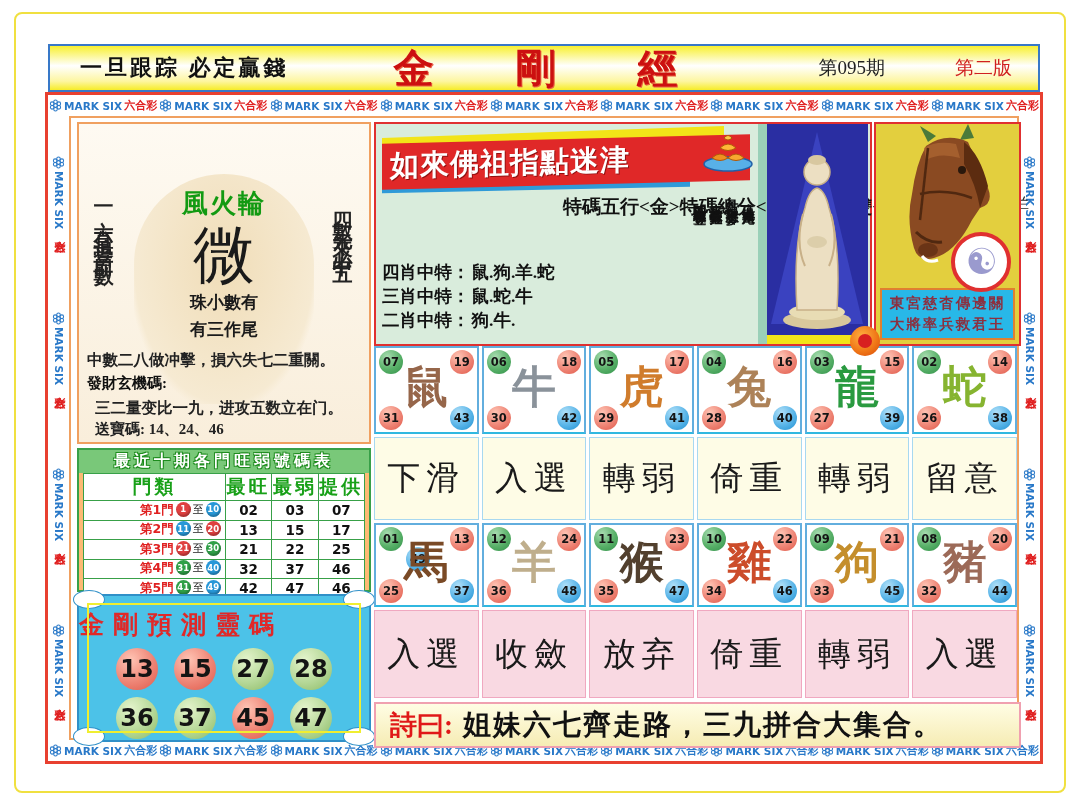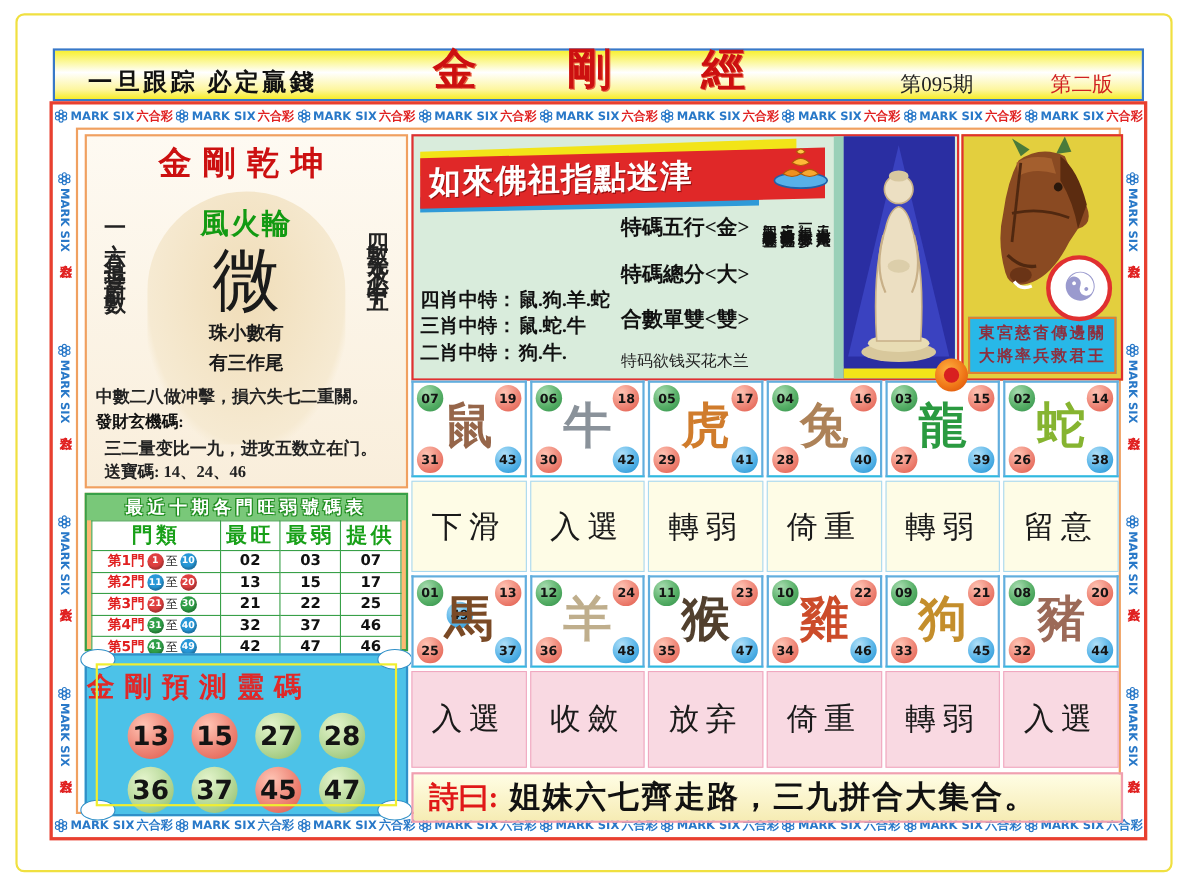--- a/index.html
+++ b/index.html
@@ -6,21 +6,21 @@
   body{width:1080px;height:803px;position:relative;background:#fff;overflow:hidden;
        font-family:"DejaVu Sans","Liberation Sans",sans-serif;}
   .serif{font-family:"Liberation Serif","DejaVu Serif",serif;}
 
   .outer-border{position:absolute;left:14px;top:12px;right:14px;bottom:10px;
     border:2px solid #f0e040;border-radius:8px;}
 
   
   .header{position:absolute;left:48px;top:44px;width:988px;height:44px;
     border:2px solid #3878c8;background:linear-gradient(#f8f030,#ffffff 45%,#fdf6a0 80%,#f6ec28);
-    display:flex;align-items:flex-end;}
+    display:flex;align-items:center;}
   .slogan{font-size:22px;font-weight:bold;letter-spacing:3px;margin-left:30px;color:#111;}
   .main-title{flex:1;text-align:center;color:#cc1010;font-size:40px;font-weight:bold;
     letter-spacing:36px;text-shadow:1px 1px 0 #e86040;}
   .issue{font-size:19px;color:#222;margin-right:70px;}
   .edition{font-size:19px;color:#d02020;margin-right:26px;}
 
   
   .frame{position:absolute;left:45px;top:92px;width:992px;height:666px;border:3px solid #e84030;background:#fff;}
   .bstrip{position:absolute;display:flex;justify-content:space-around;align-items:center;overflow:hidden;}
   .bstrip.top{left:0;right:0;top:0;height:21px;}
@@ -58,21 +58,21 @@
   
   .panelB{position:absolute;left:6px;top:330px;width:290px;height:140px;border:2px solid #38a048;
     background:#fdba74;}
   .gtitle{text-align:center;font-size:16px;font-weight:bold;letter-spacing:4px;color:#fff;
     padding:1px 0;background:#79c879;
     text-shadow:1px 1px 0 #1e8c1e,-1px -1px 0 #1e8c1e,1px -1px 0 #1e8c1e,-1px 1px 0 #1e8c1e;}
   .gate-table{width:282px;margin:0 auto;border-collapse:collapse;background:#fff;}
   .gate-table th{color:#18a018;font-size:19px;font-weight:bold;letter-spacing:3px;}
   .gate-table th,.gate-table td{border:1px solid #38a048;padding:0;height:18.5px;text-align:center;}
   .gate-table td.num{font-size:13.5px;font-weight:bold;color:#111;}
-  .gcell{display:flex;align-items:center;justify-content:flex-start;gap:2px;padding-left:14px;}
+  .gcell{display:flex;align-items:flex-start;justify-content:flex-start;gap:2px;padding-left:14px;margin-left:42px;}
   .gate{color:#e02020;font-size:12.5px;font-weight:bold;white-space:nowrap;}
   .zhi{font-size:11px;color:#222;}
   .rball{display:inline-flex;width:15px;height:15px;border-radius:50%;color:#fff;font-size:8.5px;
     font-weight:bold;align-items:center;justify-content:center;box-shadow:inset -1px -2px 2px rgba(0,0,0,.25);}
 
   
   .panelC{position:absolute;left:6px;top:476px;width:290px;height:144px;border:2px solid #3090c8;
     background:#4cc2e8;}
   .pc-frame{position:absolute;left:8px;top:7px;right:8px;bottom:7px;border:2px solid #f0ee30;}
   .pc-oval{position:absolute;width:30px;height:17px;background:#fff;border:1px solid #3090c8;border-radius:50%;}
@@ -94,21 +94,21 @@
   .banner .bwedge{position:absolute;left:0;right:60px;bottom:-2px;height:14px;background:#2f9ad8;transform:skewY(-1.2deg);}
   .banner .rbox{position:absolute;left:0;right:0;top:7px;height:46px;background:#e02828;transform:skewY(-1.5deg);
     display:flex;align-items:center;}
   .banner .rbox span{color:#fff;font-size:29px;font-weight:bold;letter-spacing:1px;padding-left:8px;
     text-shadow:1px 1px 0 #901010;}
   .ingots{position:absolute;right:-4px;top:-4px;}
   .fz-body{position:absolute;left:6px;top:70px;right:2px;bottom:4px;display:flex;}
   .fz-rows{width:185px;display:flex;flex-direction:column;justify-content:flex-end;padding:2px 0 8px 0;}
   .frow{font-size:17.5px;font-weight:bold;color:#111;white-space:nowrap;}
   .frow .fval{margin-left:2px;}
-  .fz-mid{width:128px;display:flex;flex-direction:column;justify-content:space-between;padding:0 0 2px 0;}
+  .fz-mid{width:128px;display:flex;justify-content:space-between;padding:0 0 2px 0;}
   .fmid{font-size:19px;font-weight:bold;color:#111;white-space:nowrap;}
   .fnote{font-size:14.5px;color:#222;white-space:nowrap;}
   .fz-poem{flex:1;writing-mode:vertical-rl;font-size:13px;font-weight:bold;color:#111;
     line-height:1.25;padding-top:2px;letter-spacing:1px;}
   .fz-poem span{display:block;}
   .fz-strip{width:9px;height:100%;background:#9ad0b8;}
   .fz-buddha{position:relative;width:101px;height:100%;background:#2a2ea2;overflow:visible;}
   .fz-buddha .ystrip{position:absolute;left:0;right:0;bottom:0;height:9px;background:#f2e418;}
   .fz-dot{position:absolute;right:-12px;bottom:-12px;width:30px;height:30px;border-radius:50%;
     background:radial-gradient(circle at 40% 35%,#ffb040,#f07818 55%,#d84808);z-index:5;
@@ -133,21 +133,21 @@
   .zcell{position:relative;background:#fff;border:2px solid #62aede;border-bottom-color:#30b8e0;}
   .zball{position:absolute;width:24px;height:24px;font-size:11.5px;}
   .zball.tl{left:3px;top:2px;} .zball.tr{right:3px;top:2px;}
   .zball.bl{left:3px;bottom:2px;} .zball.br{right:3px;bottom:2px;}
   .zball.ct{left:30px;top:22px;}
   .ball.blue{background:radial-gradient(circle at 35% 28%,#b0e0f8,#58b4e8 55%,#2090d0);}
   .ball.sgreen{background:radial-gradient(circle at 35% 28%,#a8dcb0,#58b068 55%,#309048);}
   .animal{position:absolute;left:0;right:0;top:50%;transform:translateY(-54%);text-align:center;
     font-size:44px;line-height:1;font-family:"Liberation Serif","DejaVu Serif",serif;font-weight:bold;}
   .zlab{background:#fefce6;border:1px solid #a8d8f0;display:flex;align-items:center;justify-content:center;
-    font-size:28px;letter-spacing:6px;color:#1a1a1a;font-family:"Liberation Serif","DejaVu Serif",serif;}
+    font-size:33px;letter-spacing:6px;color:#1a1a1a;font-family:"Liberation Serif","DejaVu Serif",serif;}
   .zr-l2 .zlab{background:#f9d9e2;border-color:#f0a8c0;}
 
   
   .poem{position:absolute;left:303px;top:584px;width:643px;height:42px;border:2px solid #f0a0b0;
     background:linear-gradient(#fffde4,#f6ecb4);display:flex;align-items:center;}
   .poem .pfx{color:#e01818;font-size:27px;font-weight:bold;margin:0 10px 0 14px;}
   .poem .ptx{color:#111;font-size:28px;font-weight:bold;letter-spacing:2px;
     font-family:"Liberation Serif","DejaVu Serif",serif;}
 </style>
 </head>
@@ -507,21 +507,20 @@
         </svg>
         <span>MARK SIX</span>
         <span class="cn">六合彩</span>
       </span>
     </div>
 
   <div class="content">
 
     <div class="panelA">
       <div class="halo"></div>
-      <div class="pa-title serif">金剛乾坤</div>
       <div class="pa-vert l serif">一六直追當前數</div>
       <div class="pa-vert r serif">四數先來必中五</div>
       <div class="pa-center">
         <div class="pa-wheel serif">風火輪</div>
         <div class="pa-big serif">微</div>
         <div class="pa-small serif">珠小數有</div>
         <div class="pa-small serif">有三作尾</div>
       </div>
       <div class="pa-line serif">中數二八做冲擊，損六失七二重關。</div>
       <div class="pa-secret serif">發財玄機碼:</div>

